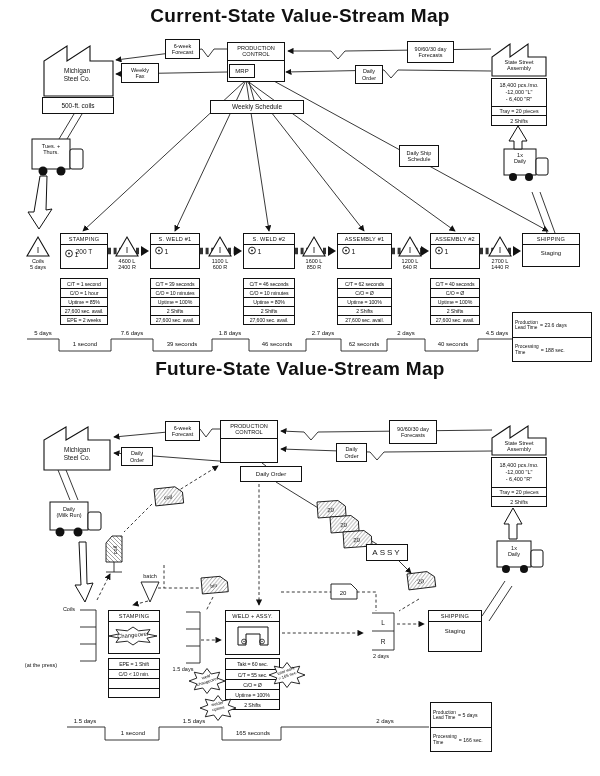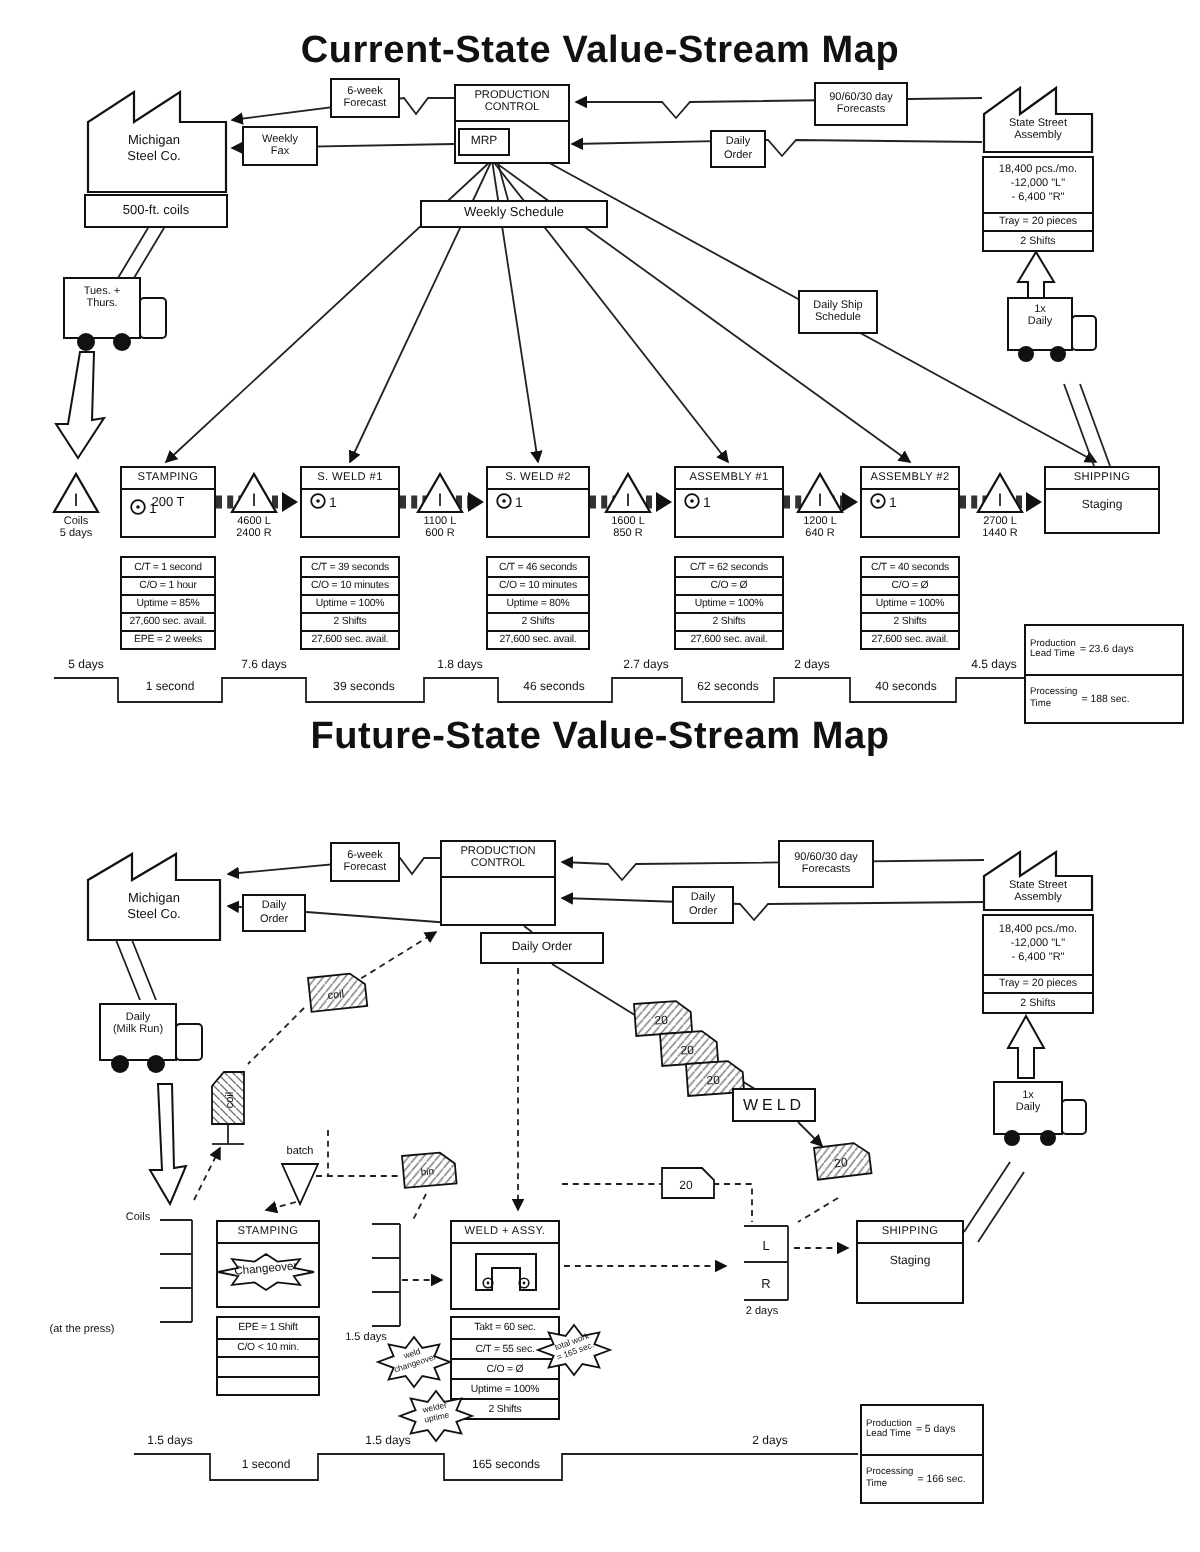--- a/index.html
+++ b/index.html
@@ -221,21 +221,21 @@
 <line class="ln" x1="58" y1="470" x2="70" y2="500"></line>
     <line class="ln" x1="66" y1="470" x2="78" y2="500"></line>
 <path class="holo" d="M79,542 L86,542 L87,584 L93,583 L85,602 L75,585 L81,585 Z"></path>
 <line class="ln" x1="482" y1="616" x2="505" y2="581"></line>
     <line class="ln" x1="489" y1="621" x2="512" y2="586"></line>
 <path class="holo" d="M509,539 L517,539 L517,524 L522,524 L513,508 L504,524 L509,524 Z"></path>
 
 <path class="ln" d="M67,727 H105 V740 H159 V727 H222 V740 H281 V727 H429"></path>
 </svg>
 
-<div class="ttl" style="top:15px">Current-State Value-Stream Map</div>
+<div class="ttl" style="top:5px">Current-State Value-Stream Map</div>
 
 <div class="lbl" style="left:46px;top:67px;width:62px;font-size:6.5px">Michigan
 Steel Co.</div>
 <div class="bx" style="left:42px;top:97px;width:72px;height:17px;font-size:6.5px">500-ft. coils</div>
 <div class="bx" style="left:165px;top:39px;width:35px;height:20px;font-size:5.5px">6-week
 Forecast</div>
 <div class="bx" style="left:121px;top:63px;width:38px;height:20px;font-size:5.5px">Weekly
 Fax</div>
 
 <div class="bx" style="left:227px;top:42px;width:58px;height:40px;border-width:1.3px;flex-direction:column;justify-content:flex-start">
@@ -425,21 +425,21 @@
 - 6,400 "R"</div>
   <div style="width:100%;height:10px;border-top:1px solid #111;display:flex;align-items:center;justify-content:center;font-size:5.3px">Tray = 20 pieces</div>
   <div style="width:100%;height:10px;border-top:1px solid #111;display:flex;align-items:center;justify-content:center;font-size:5.3px">2 Shifts</div>
 </div>
 
 <div class="lbl" style="left:50px;top:506px;width:38px;font-size:5.5px">Daily
 (Milk Run)</div>
 <div class="lbl" style="left:497px;top:545px;width:34px;font-size:5.5px">1x
 Daily</div>
 
-<div class="bx" style="left:366px;top:544px;width:42px;height:17px;font-size:8px;letter-spacing:2px">WELD</div>
+<div class="bx" style="left:366px;top:544px;width:42px;height:17px;font-size:8px;letter-spacing:2px">ASSY</div>
 
 <div class="lbl" style="left:136px;top:573px;width:28px;font-size:5.5px">batch</div>
 <div class="lbl" style="left:56px;top:606px;width:26px;font-size:5.5px">Coils</div>
 <div class="lbl" style="left:12px;top:662px;width:58px;font-size:5.5px">(at the press)</div>
 <div class="lbl" style="left:168px;top:666px;width:30px;font-size:5.5px">1.5 days</div>
 <div class="lbl" style="left:366px;top:653px;width:30px;font-size:5.5px">2 days</div>
 
 <div class="proc" style="left:108px;top:610px;width:52px;height:44px">
   <div class="pt">STAMPING</div>
   <div class="pb"></div>

